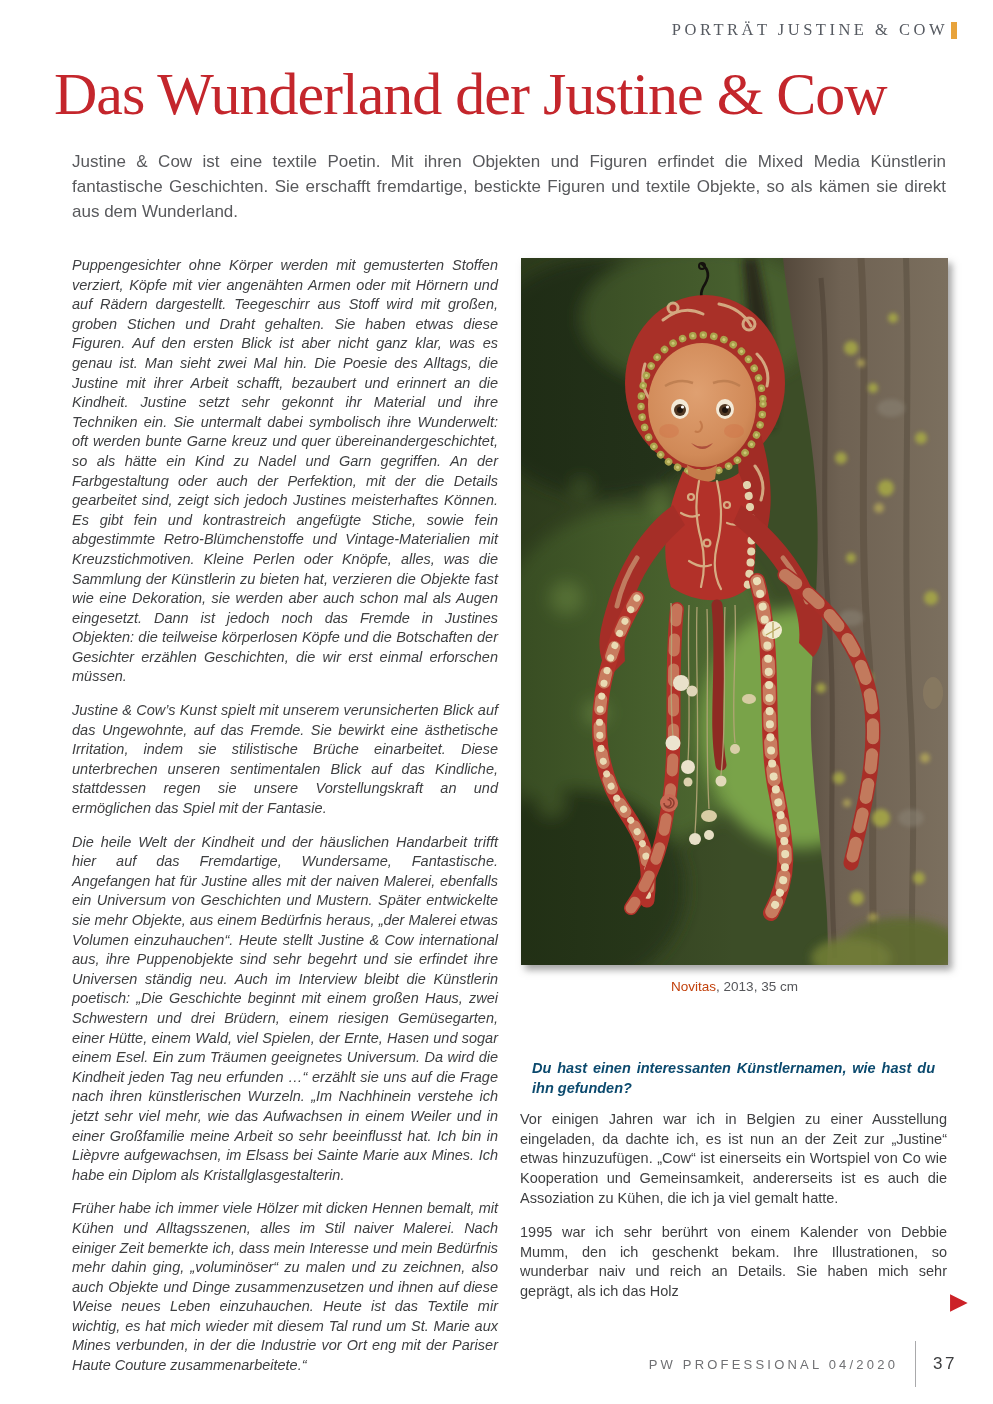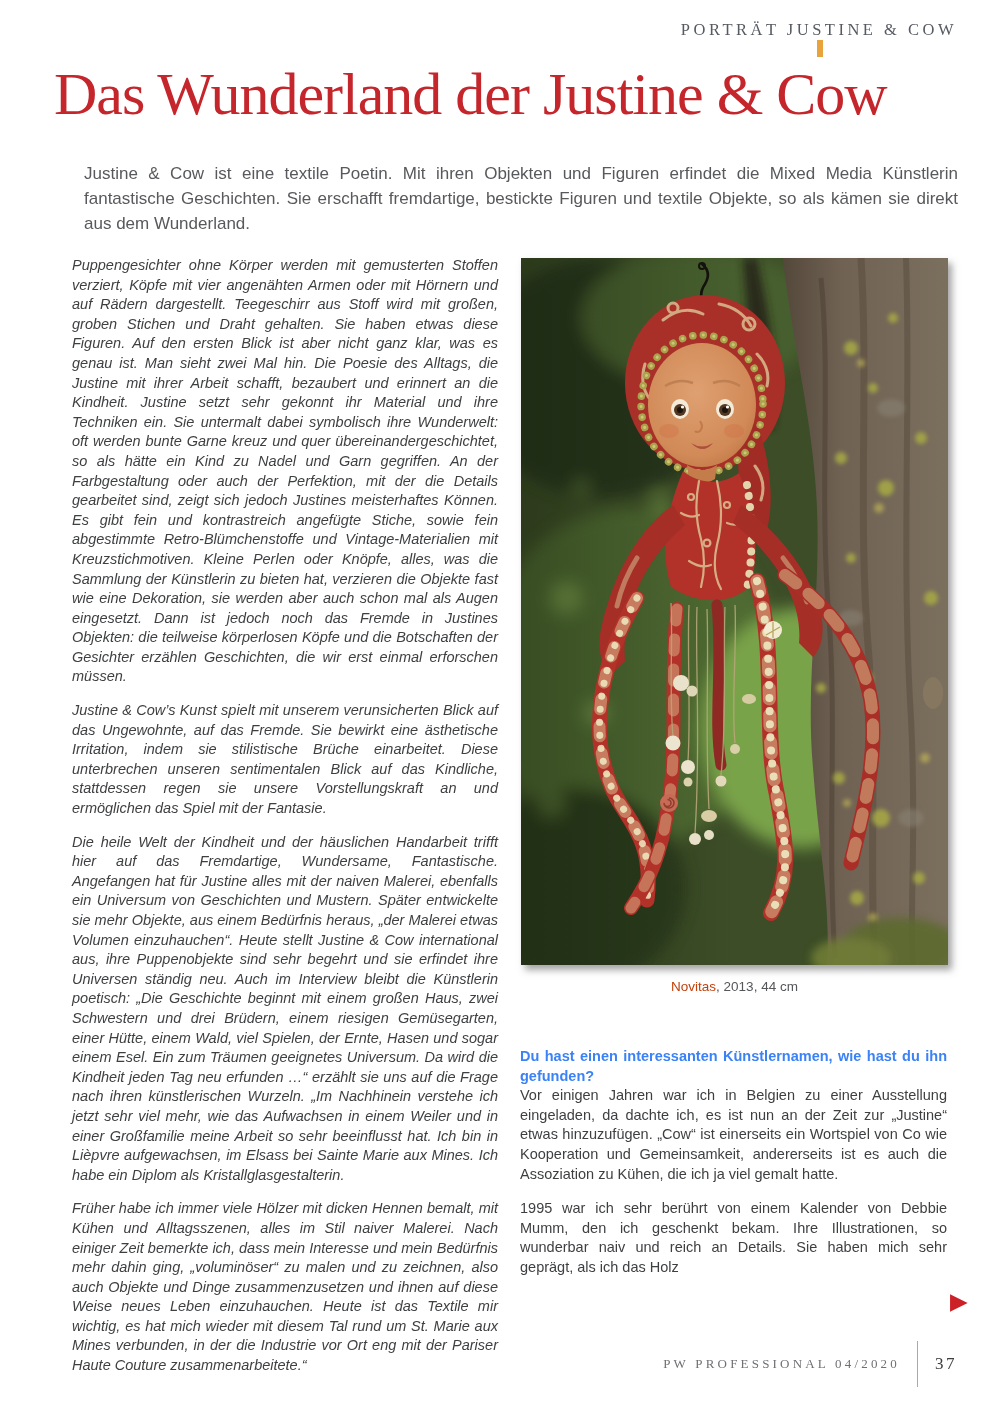--- a/index.html
+++ b/index.html
@@ -1,61 +1,61 @@
 <!DOCTYPE html>
 <html lang="de"><head>
 <meta charset="utf-8">
 <style>
   html,body{margin:0;padding:0;background:#ffffff;}
   .page{position:relative;width:993px;height:1404px;background:#fff;overflow:hidden;
         font-family:"Liberation Sans", sans-serif;}
 
   
-  .kicker{position:absolute;top:20px;right:36px;display:flex;align-items:center;flex-direction:column;}
+  .kicker{position:absolute;top:20px;right:36px;display:flex;align-items:center;}
   .kicker-text{font-family:"Liberation Serif", serif;font-size:16.5px;letter-spacing:3.5px;
                color:#565a61;white-space:nowrap;}
   .kicker-bar{display:inline-block;width:6px;height:17px;background:#e8a33b;margin-left:3px;}
 
   
   .title{position:absolute;left:54px;top:63px;width:880px;margin:0;
          font-family:"Liberation Serif", serif;font-weight:400;
          font-size:60px;letter-spacing:-1px;line-height:1.05;color:#c4262c;white-space:nowrap;}
 
   
-  .intro{position:absolute;left:72px;top:149px;width:874px;margin:12px;
+  .intro{position:absolute;left:72px;top:149px;width:874px;margin:0;
          font-size:17px;line-height:25px;color:#58595c;text-align:justify;}
 
   
   .body-col{position:absolute;left:72px;top:256px;width:426px;
             font-size:14.5px;line-height:19.6px;color:#3e3f41;text-align:justify;}
   .body-col p{margin:0 0 14px 0;font-style:italic;}
 
   
   .photo{position:absolute;left:521px;top:258px;width:427px;height:707px;margin:0;
          box-shadow:4px 5px 7px rgba(90,90,90,.55);background:#3c4d27;}
   .photo svg{display:block;}
 
   
   .caption{position:absolute;left:521px;top:979px;width:427px;text-align:center;
            font-size:13.5px;color:#55565a;}
   .caption strong{color:#c2410c;font-weight:400;}
 
   
   .interview{position:absolute;left:520px;top:1047px;width:427px;
              font-size:14.5px;line-height:19.6px;text-align:justify;}
-  .interview .q{margin:0;font-weight:700;color:#3b82f6;}
+  .interview .q{margin:12px;font-weight:700;color:#0c4a6e;font-style:italic;}
   .interview .a{margin:0 0 15px 0;color:#3e3f41;}
   .interview .a-last{margin-bottom:16px;}
 
   
   .continue-arrow{position:absolute;left:950px;top:1290px;font-size:23px;color:#cc2127;
                   line-height:1;font-family:"DejaVu Sans", sans-serif;}
 
   
-  .pagefoot{position:absolute;top:1340px;right:36px;height:48px;display:flex;align-items:center;font-family:Liberation Serif, serif;}
+  .pagefoot{position:absolute;top:1340px;right:36px;height:48px;display:flex;align-items:center;}
   .foot-mag{font-size:13px;letter-spacing:3.2px;color:#6f7073;white-space:nowrap;}
   .foot-div{display:inline-block;width:1px;height:46px;background:#a9a9ab;margin:0 17px;}
   .foot-num{font-size:17px;letter-spacing:2.5px;color:#3c3d3f;}
 </style>
 </head>
 <body>
 
 <div class="page">
 
   <header class="kicker">
@@ -263,21 +263,21 @@
         <ellipse cx="228" cy="441" rx="7" ry="5" fill="#d6cca2"></ellipse>
         <circle cx="148" cy="545" r="9" fill="#c96a55"></circle>
         <path d="M148,540 a5,5 0 1,1 -5,5 a3.5,3.5 0 1,0 3.5,-3.5" stroke="#8e3f30" stroke-width="1.6" fill="none"></path>
         <circle cx="252" cy="372" r="9" fill="#f2ecd2"></circle>
         <path d="M252,364 v16 M245,377 l14,-8" stroke="#b7a65f" stroke-width="1.3"></path>
       </g>
     </svg>
   </figure>
 
   <figcaption class="caption">
-    <strong>Novitas</strong><span>, 2013, 44 cm</span>
+    <strong>Novitas</strong><span>, 2013, 35 cm</span>
   </figcaption>
 
   <section class="interview">
     <p class="q">Du hast einen interessanten Künstlernamen, wie hast du ihn gefunden?</p>
     <p class="a">Vor einigen Jahren war ich in Belgien zu einer Ausstellung eingeladen, da dachte ich, es ist nun an der Zeit zur „Justine“ etwas hinzuzufügen. „Cow“ ist einerseits ein Wortspiel von Co wie Kooperation und Gemeinsamkeit, andererseits ist es auch die Assoziation zu Kühen, die ich ja viel gemalt hatte.</p>
     <p class="a a-last">1995 war ich sehr berührt von einem Kalender von Debbie Mumm, den ich geschenkt bekam. Ihre Illustrationen, so wunderbar naiv und reich an Details. Sie haben mich sehr geprägt, als ich das Holz</p>
   </section>
 
   <span class="continue-arrow">▶</span>
 

